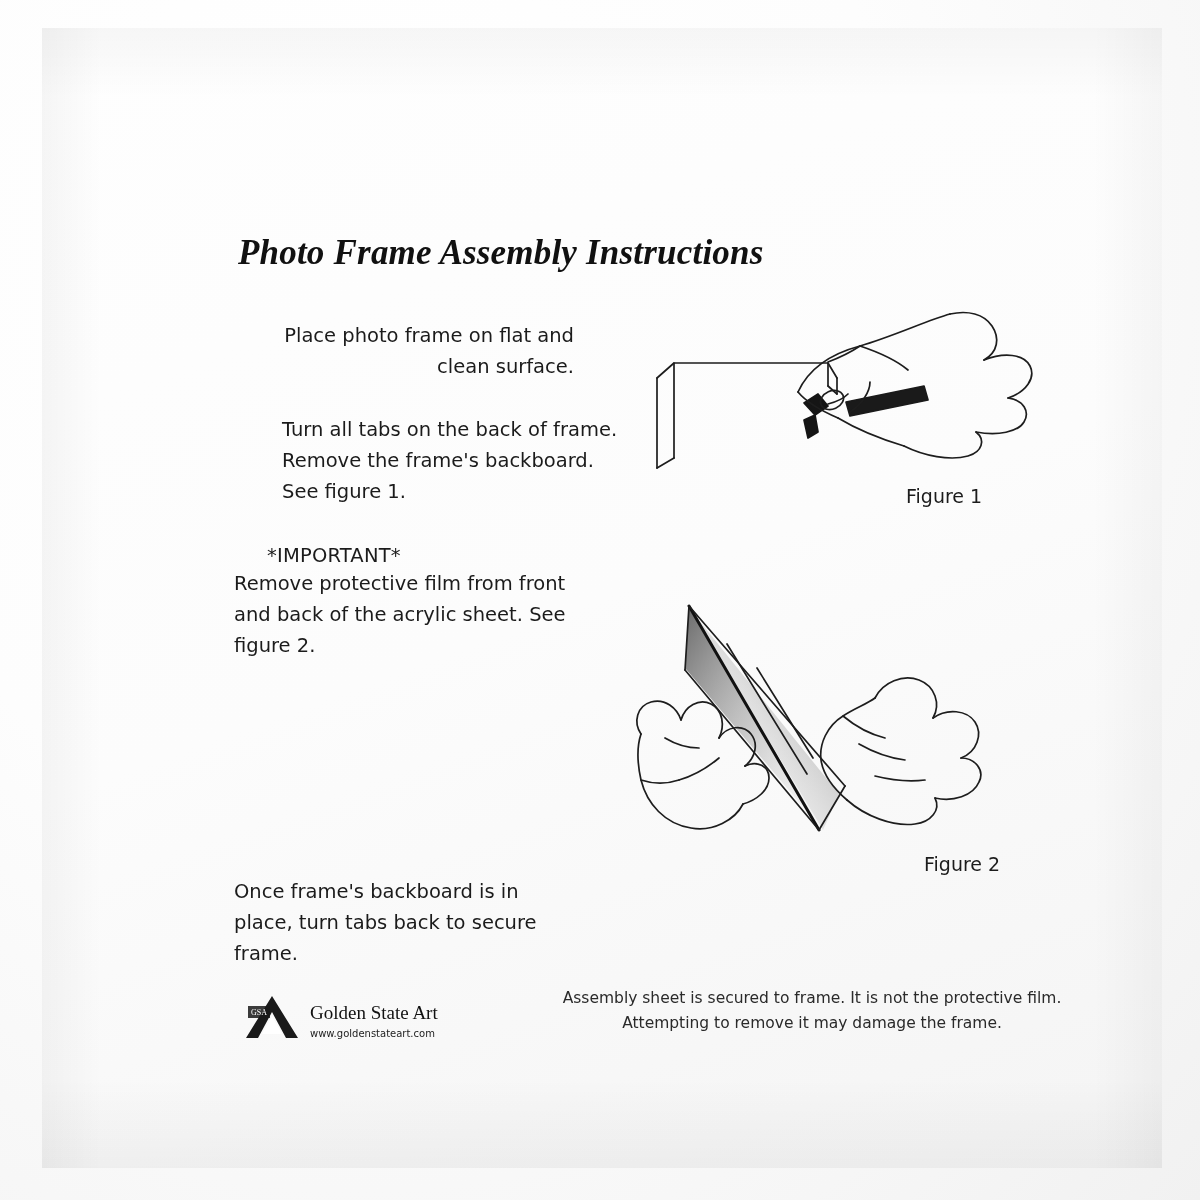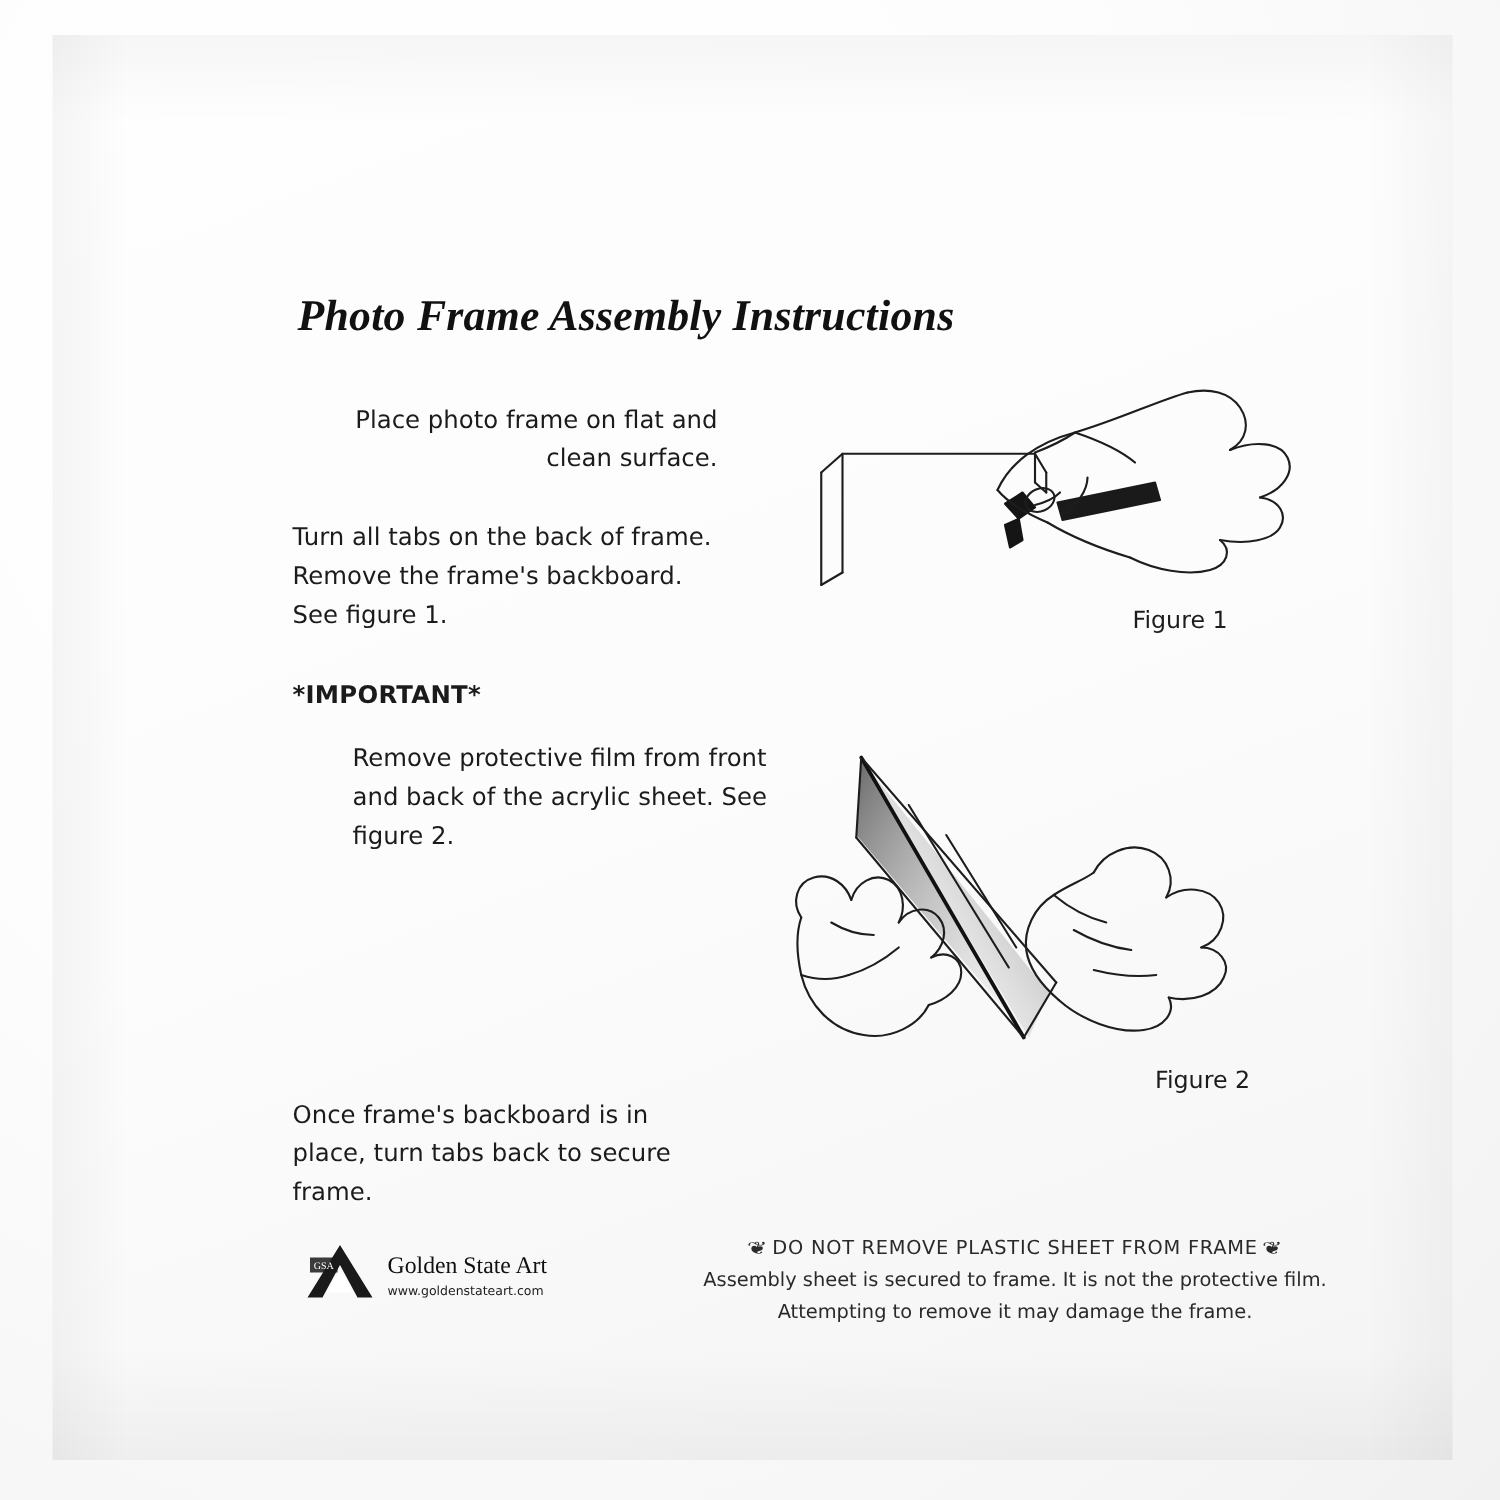--- a/index.html
+++ b/index.html
@@ -61,28 +61,29 @@
   .para {
     position: absolute;
     left: 192px;
     font-family: "DejaVu Sans", sans-serif;
     font-size: 19.5px;
     line-height: 31px;
     color: #1b1b1b;
     width: 340px;
   }
   .para.important-head {
-    font-weight: bold;
+    font-weight: normal;
     letter-spacing: 0.2px;
+    margin-left: 33px;
   }
 
   #p1 { top: 272px; text-align: right; }
-  #p2 { top: 366px; }
+  #p2 { top: 366px; margin-left: 48px; }
   #p3 { top: 492px; }
-  #p4 { top: 543px; margin-left: 48px; }
+  #p4 { top: 520px; }
   #p5 { top: 702px; }
   #p6 { top: 828px; }
 
   .figure-label {
     position: absolute;
     font-family: "DejaVu Sans", sans-serif;
     font-size: 19px;
     color: #1c1c1c;
   }
   #fig1-label { left: 864px; top: 457px; text-align: center; }
@@ -236,23 +237,20 @@
         <path d="M236 168 C248 178 262 186 278 190"></path>
         <path d="M252 196 C266 204 282 210 298 212"></path>
         <path d="M268 228 C284 232 302 234 318 232"></path>
       </g>
     </svg>
 
     <div id="fig1-label" class="figure-label">Figure 1</div>
     <div id="fig2-label" class="figure-label">Figure 2</div>
 
     <div id="footer-notice">
-      <div class="head">
-        <span class="ornament">❦</span><span>DO NOT REMOVE PLASTIC SHEET FROM FRAME</span><span class="ornament">❦</span>
-      </div>
       <div>Assembly sheet is secured to frame. It is not the protective film.</div>
       <div>Attempting to remove it may damage the frame.</div>
     </div>
 
     <div id="brand">
       <svg id="brand-mark" viewBox="0 0 60 52">
         <path d="M30 4 L56 46 L44 46 L30 20 L16 46 L4 46 Z" fill="#1a1a1a"></path>
         <path d="M30 24 L40 42 L20 42 Z" fill="#ffffff"></path>
         <rect x="6" y="14" width="22" height="12" fill="#1a1a1a" opacity="0.85"></rect>
         <text x="17" y="23" font-family="Liberation Serif, serif" font-size="8" fill="#ffffff" text-anchor="middle">GSA</text>

